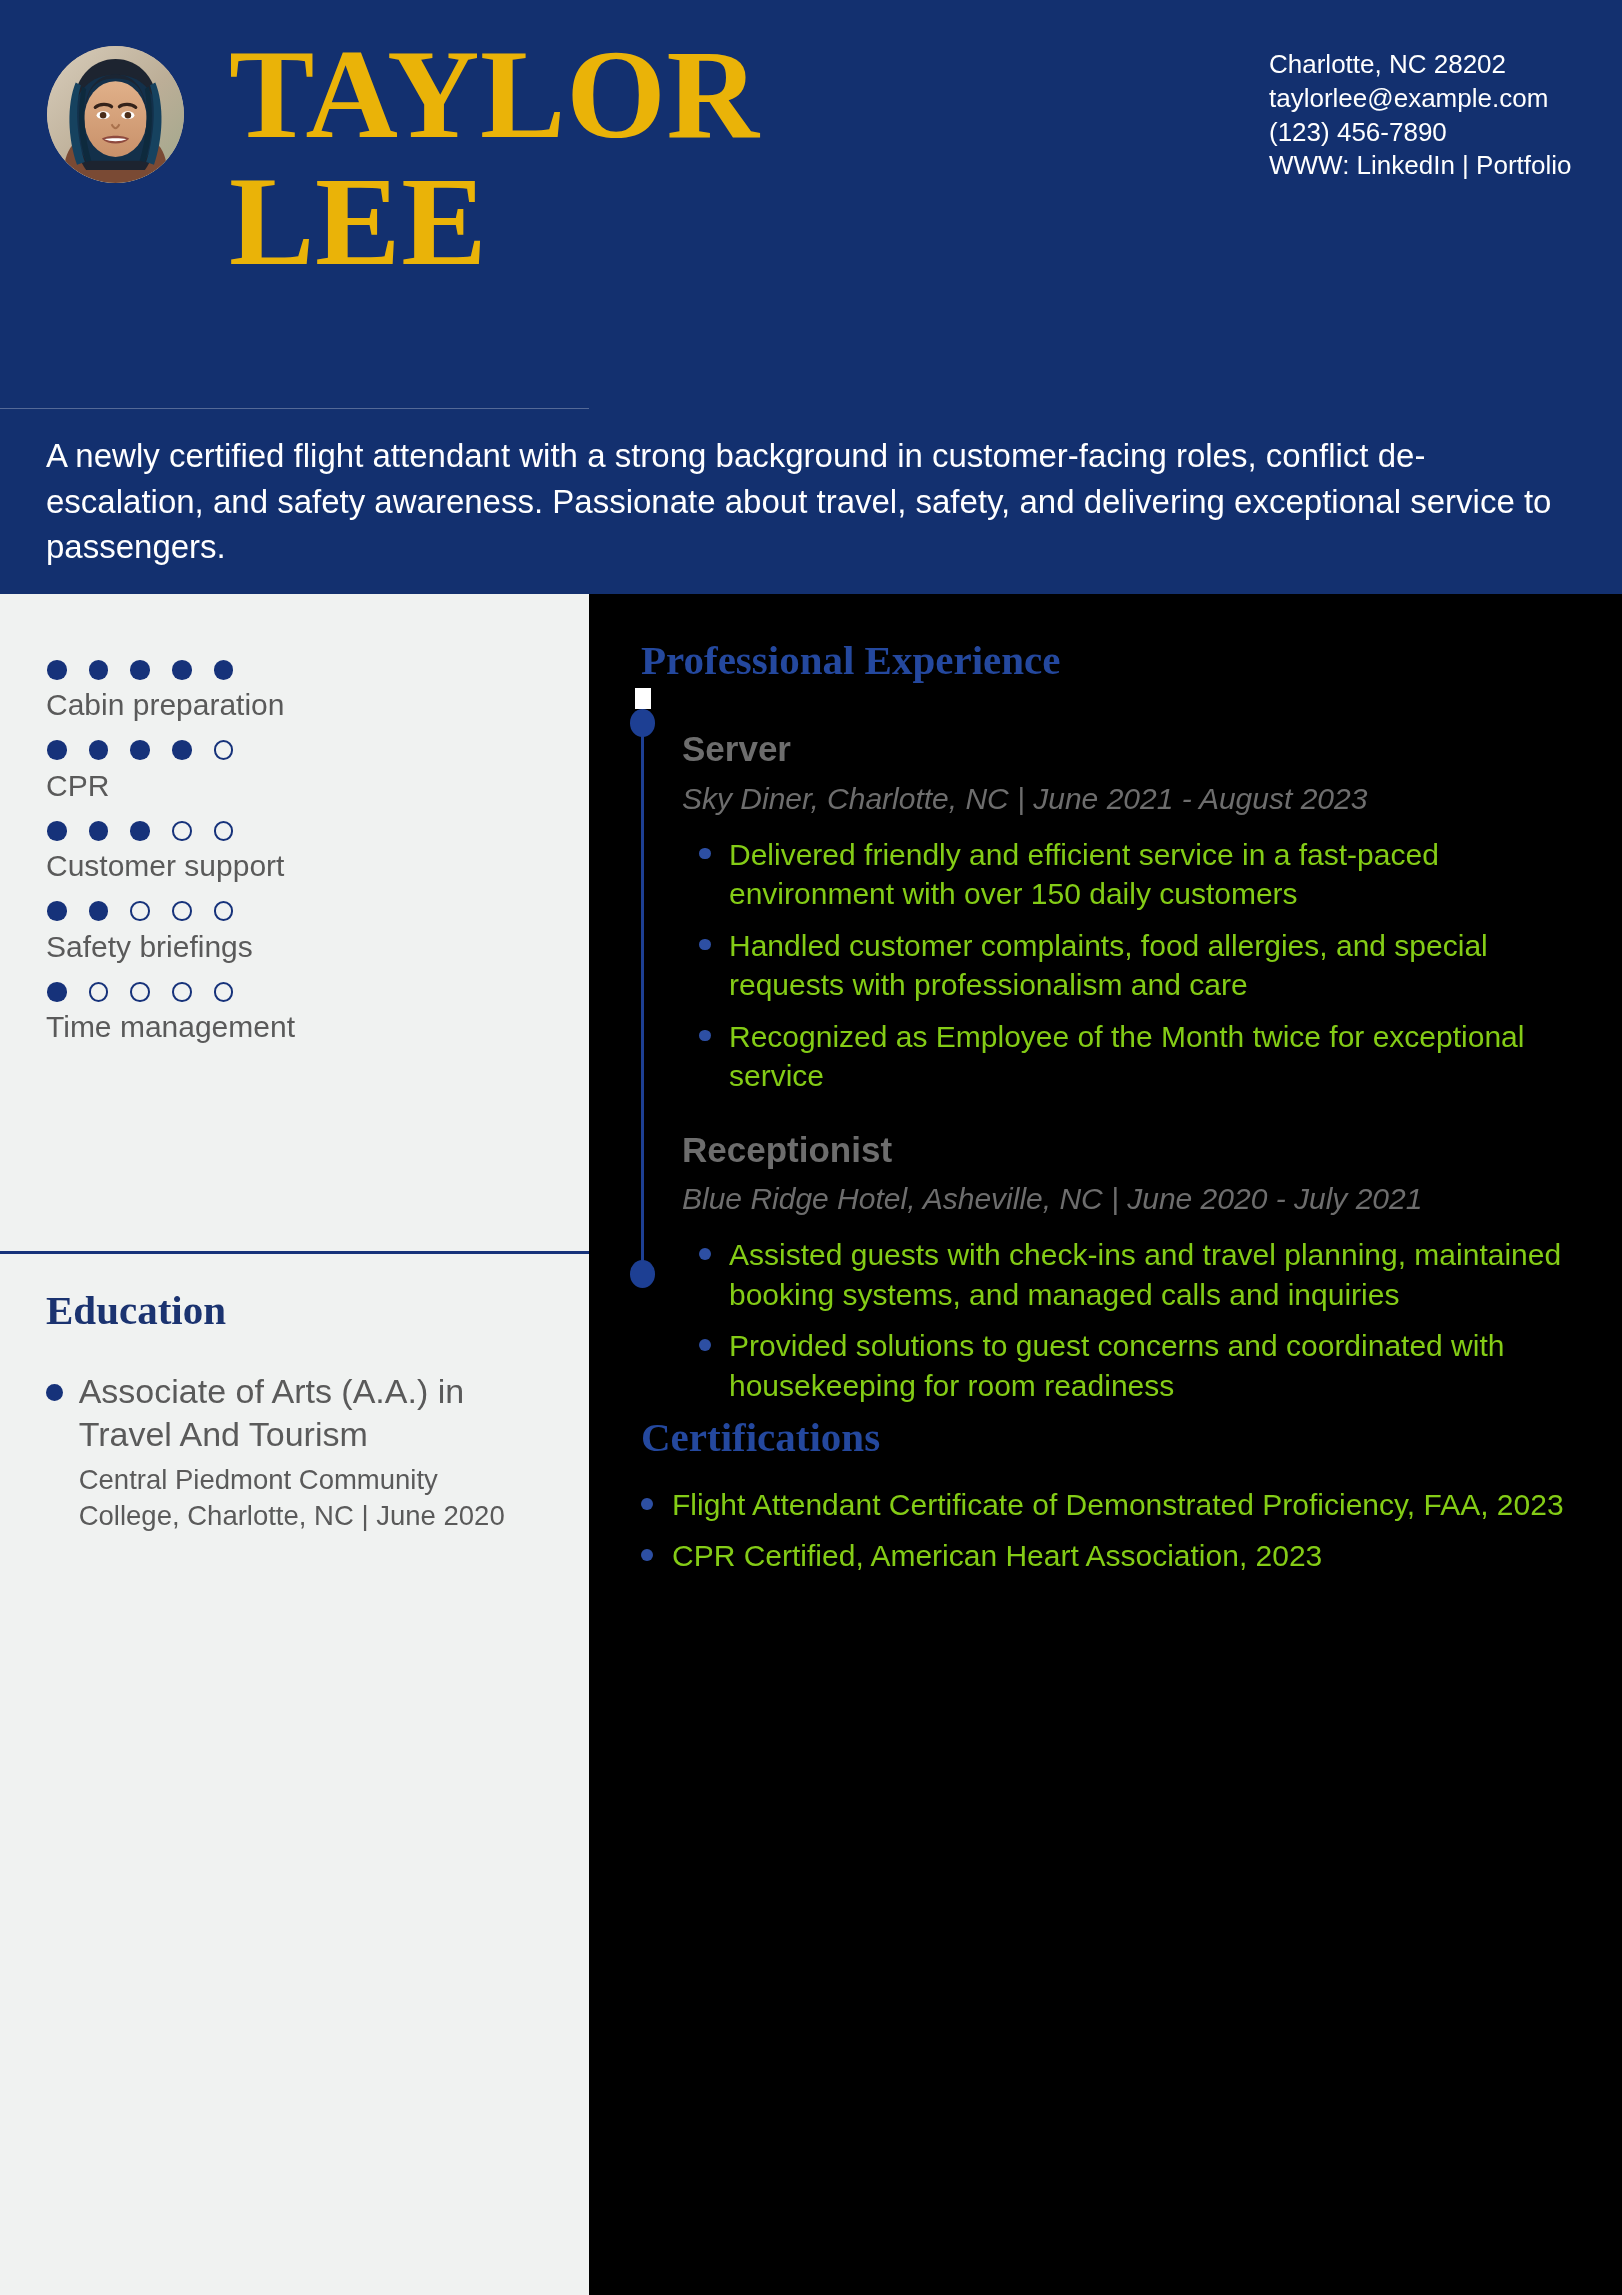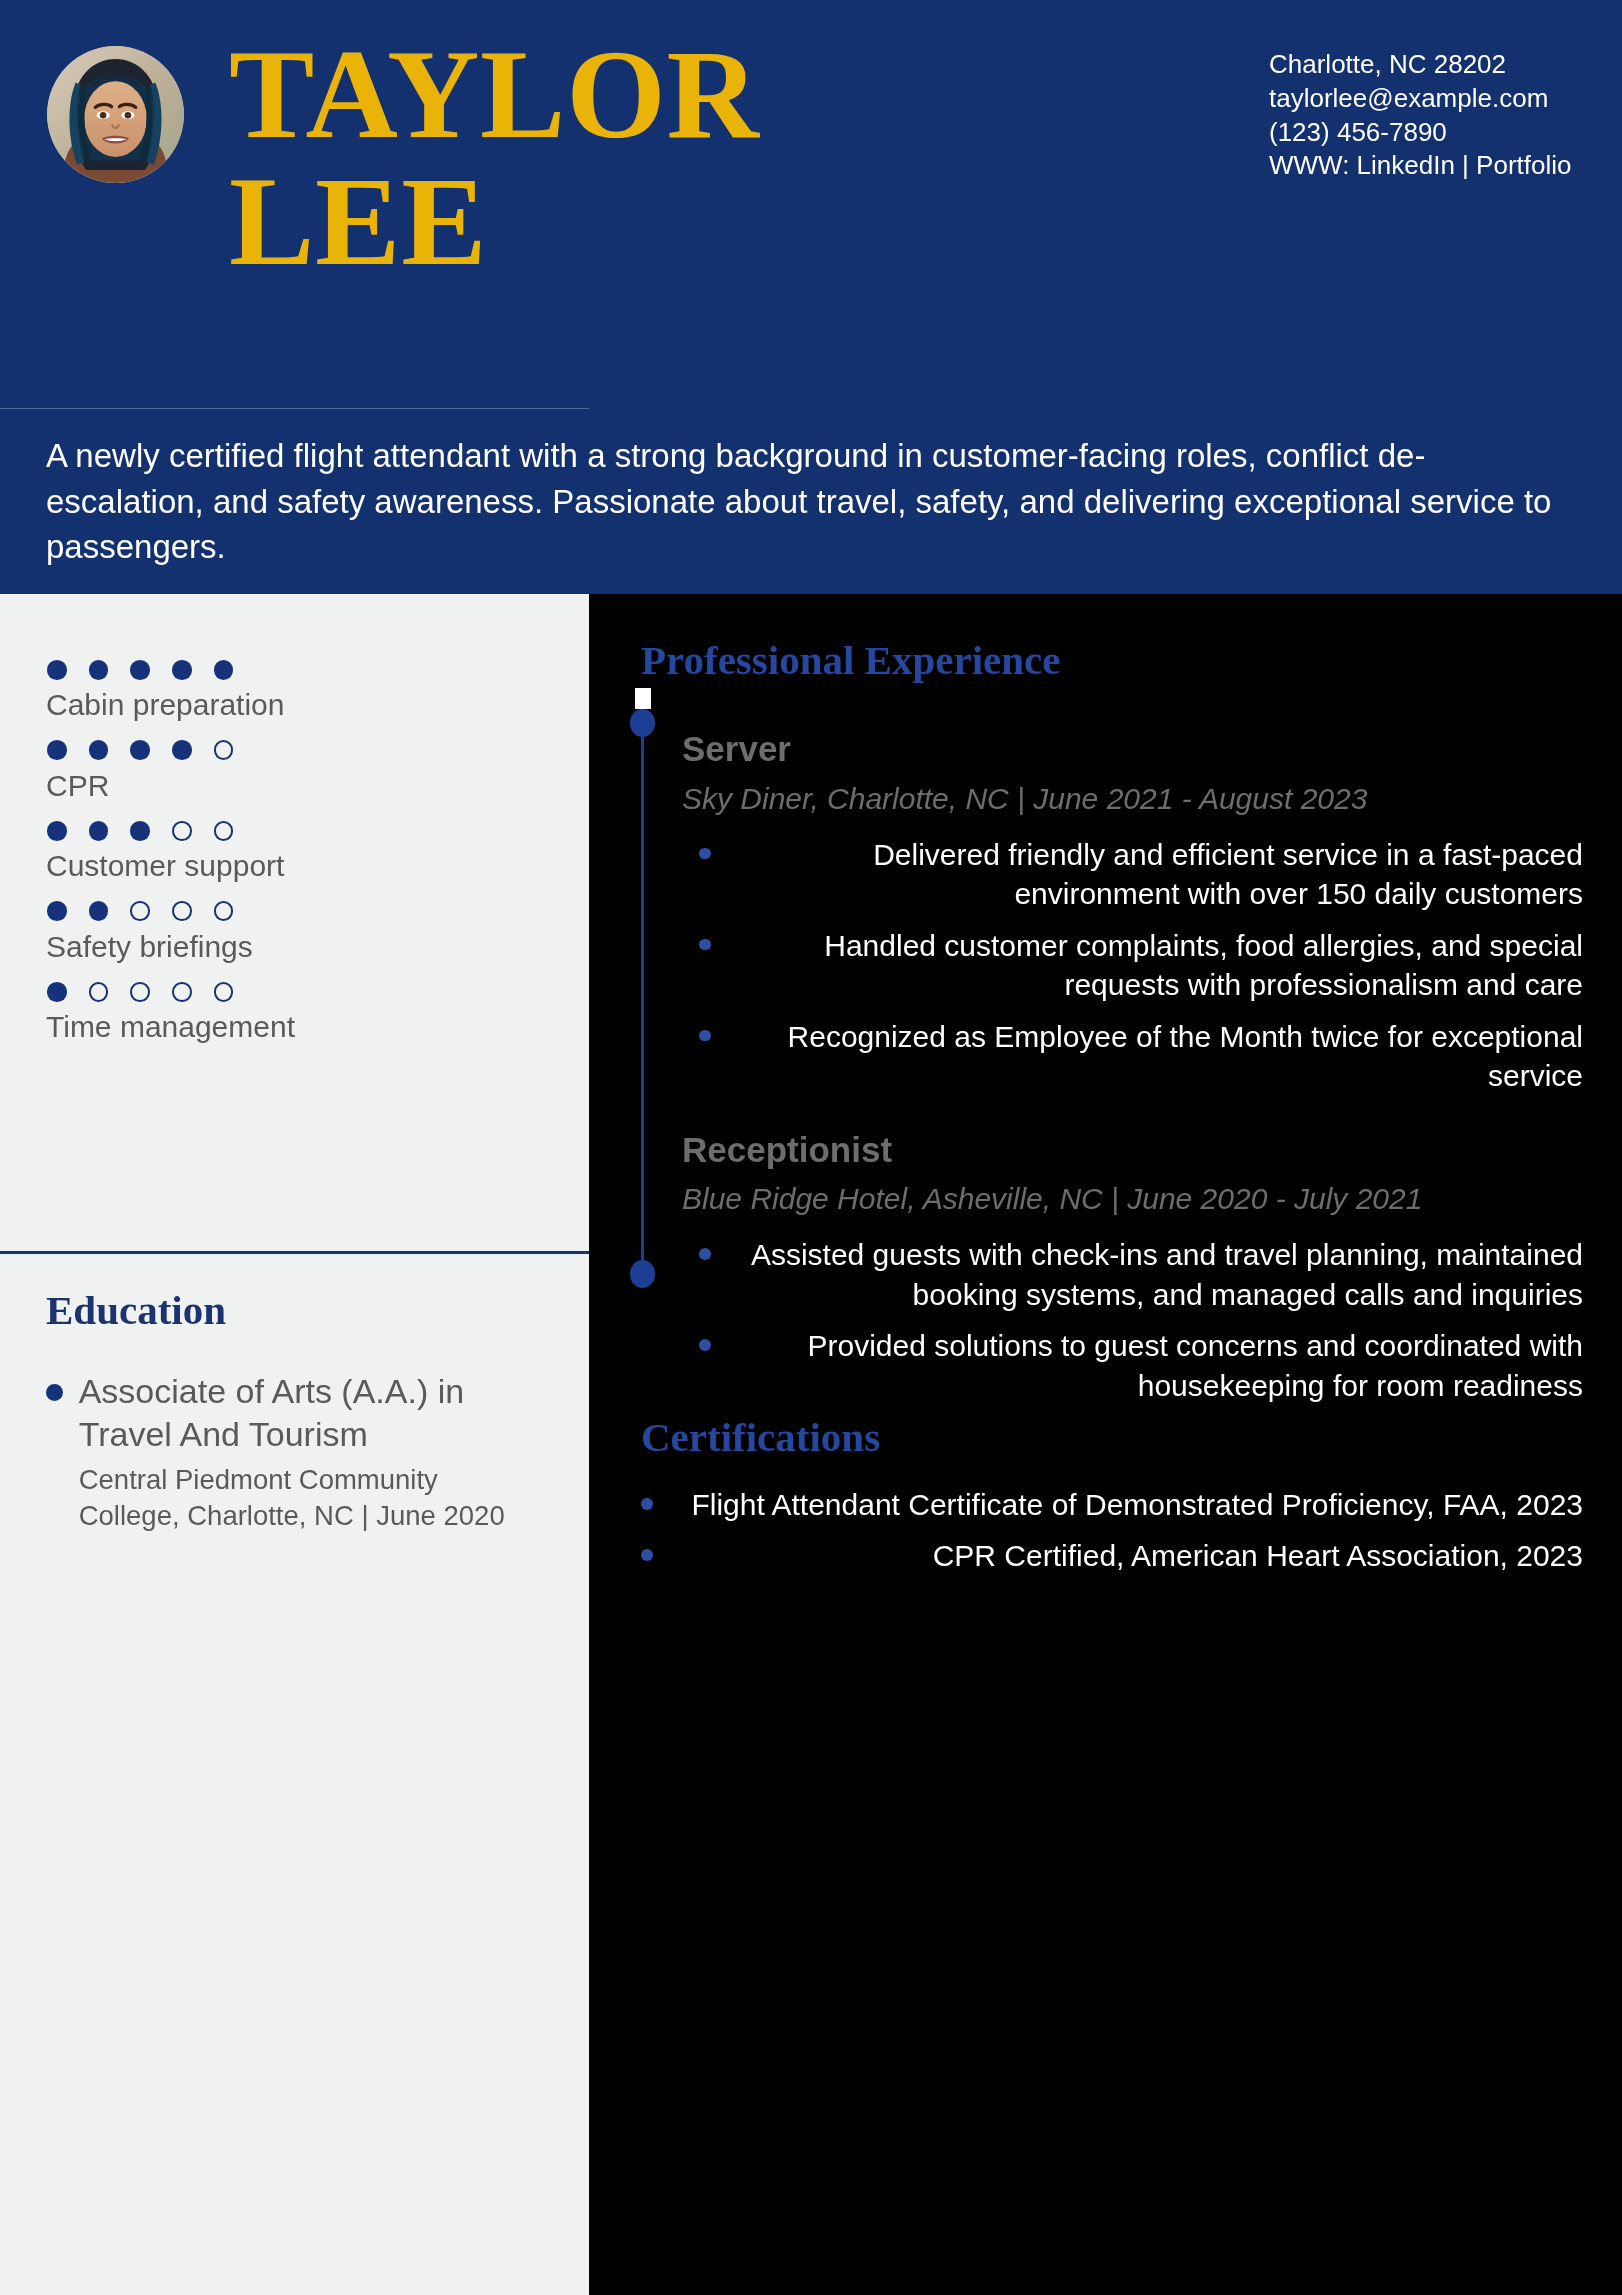--- a/index.html
+++ b/index.html
@@ -121,21 +121,21 @@
   .job{position:relative;margin-left:41px;}
   .job-title{
     color:#6d6d6d;font-size:35px;font-weight:700;line-height:1.15;
   }
   .job-meta{
     color:#6d6d6d;font-size:30px;font-style:italic;line-height:1.30;margin-top:9.2px;
   }
   .blist{margin:17px 0 0 0;padding:0;list-style:none;}
   .blist li{
     position:relative;padding-left:47px;margin-bottom:11.8px;
-    color:#ffffff;font-size:30px;line-height:1.32;text-align:right;
+    color:#84cc16;font-size:30px;line-height:1.32;
   }
   .blist li::before{
     content:"";position:absolute;left:17px;top:13px;
     width:11.8px;height:11.8px;border-radius:50%;background:#2d4fa3;
   }
   .certs-wrap{position:absolute;left:52px;top:821px;width:942px;}
   .certs-wrap .blist{margin-top:25px;}
   .certs-wrap .blist li::before{left:0px;}
   .certs-wrap .blist li{padding-left:31px;}
 </style>

